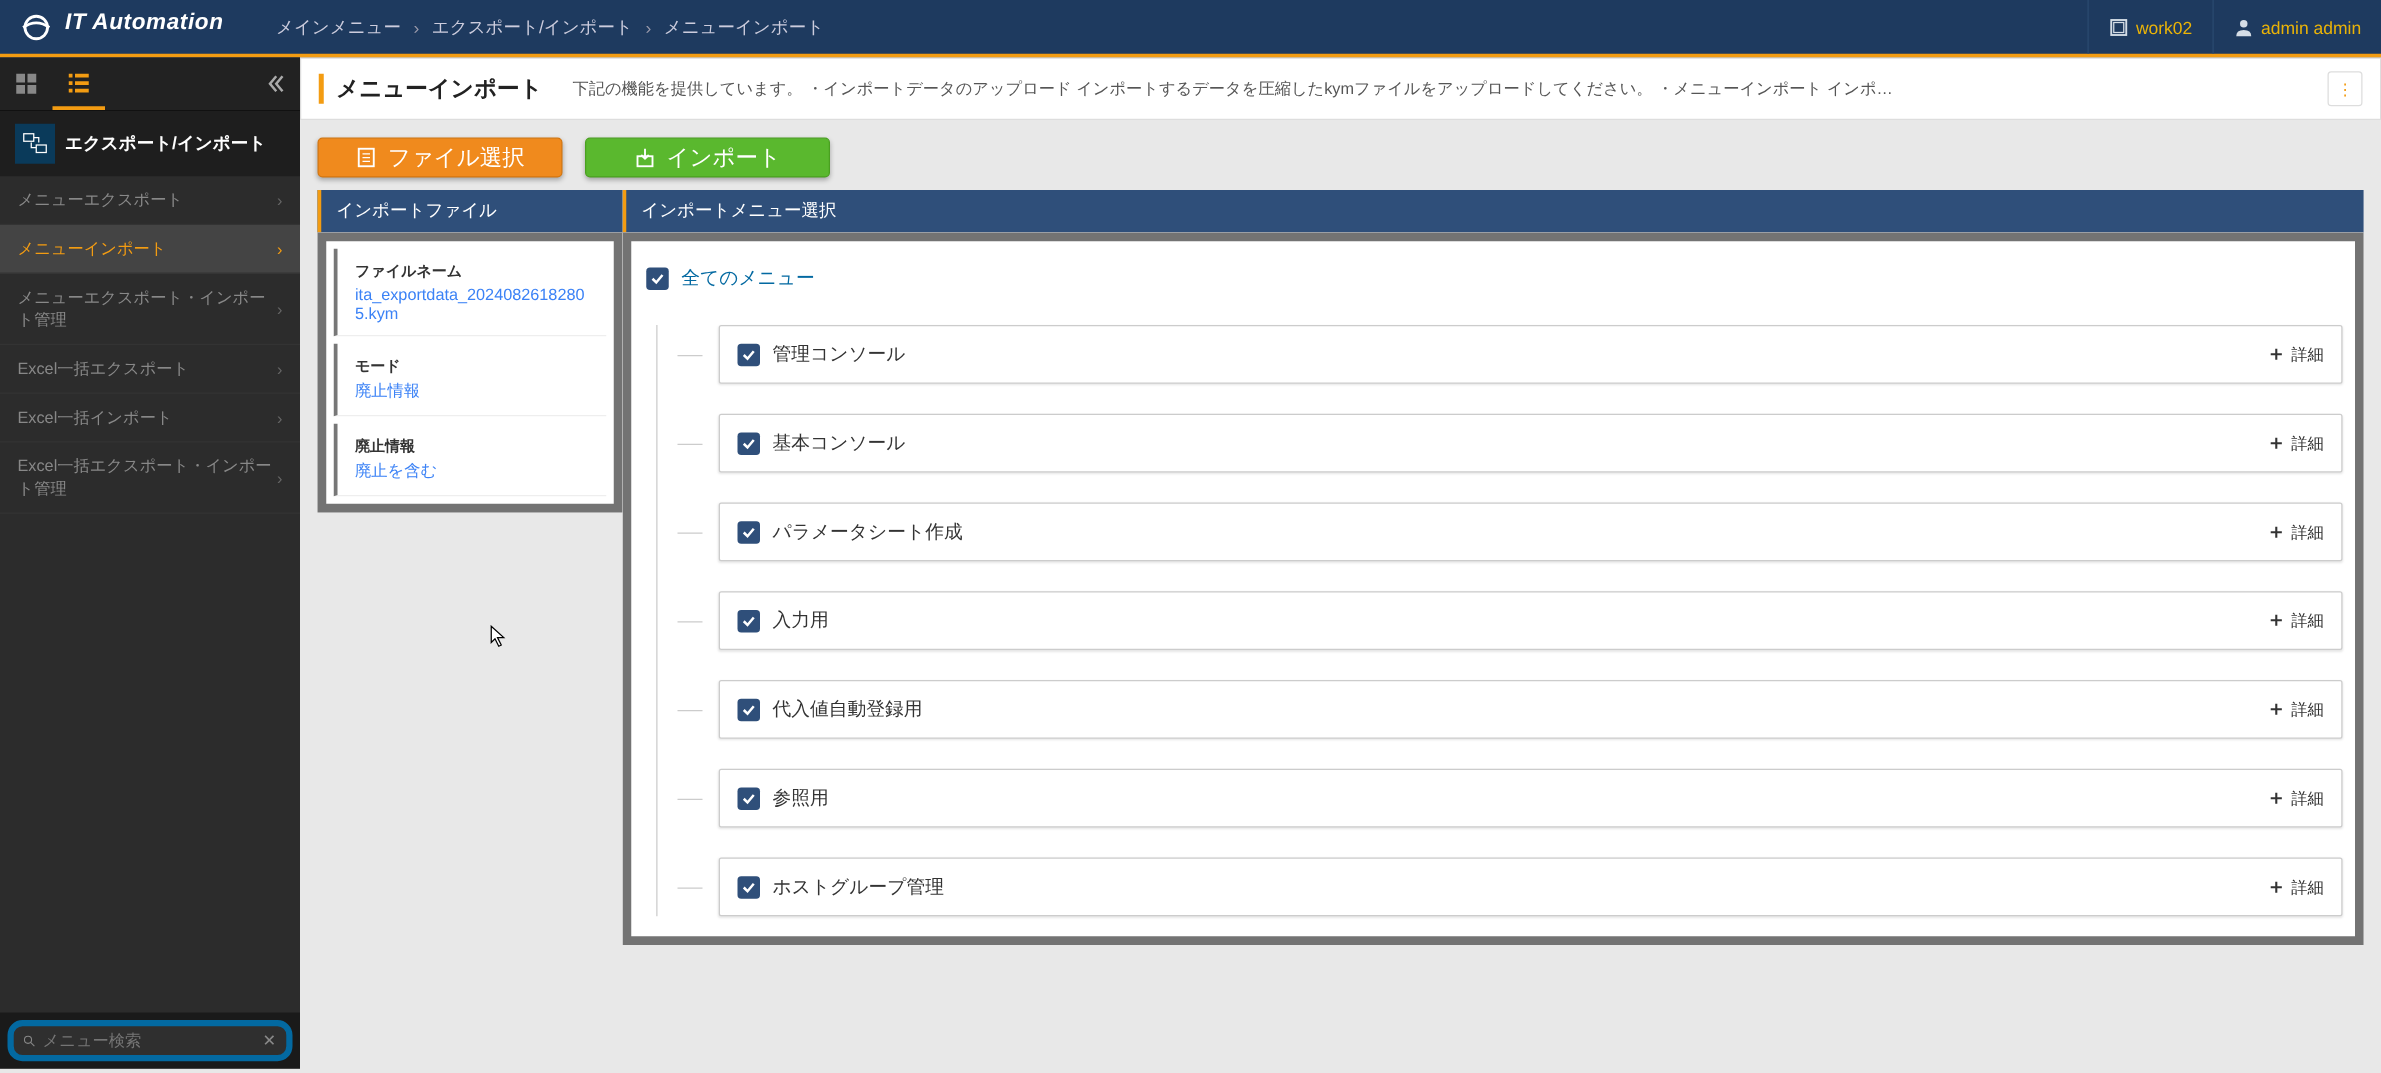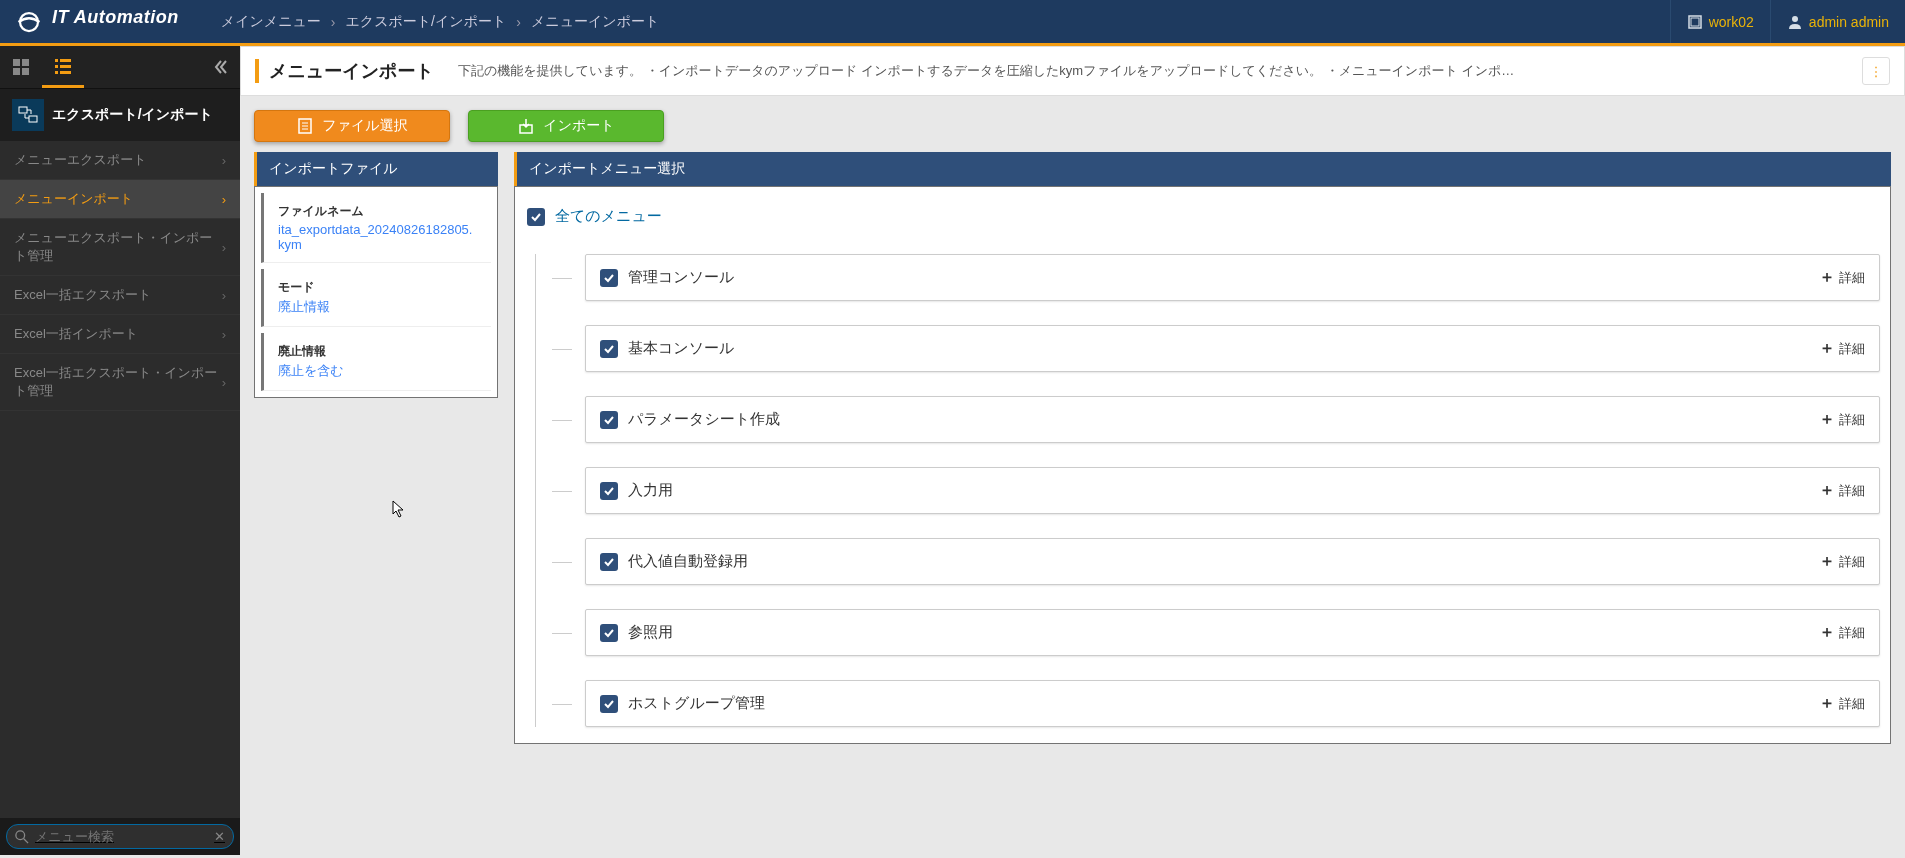--- a/index.html
+++ b/index.html
@@ -24,40 +24,40 @@
   .sb-toggle.active { border-bottom: 3px solid #f39c12; color:#f39c12; }
   .sb-collapse { margin-left:auto; width:38px; height:42px; display:flex;align-items:center;justify-content:center; color:#aaa; cursor:pointer; }
   .sb-group-title { display:flex; align-items:center; padding: 10px 12px; background:#1e1e1e; color:#fff; font-weight:bold; font-size:14px; }
   .sb-group-title .gicon { width:32px;height:32px;background:#0a3a5a;margin-right:8px;display:flex;align-items:center;justify-content:center; }
   .sb-nav { flex:1; overflow:auto; }
   .sb-item { display:flex; align-items:center; justify-content:space-between; padding: 10px 14px; color:#888; cursor:pointer; border-bottom:1px solid #333; font-size:13px; }
   .sb-item.active { background:#444; color:#f39c12; }
   .sb-item .chev { color:#666; }
   .sb-item.active .chev { color:#f39c12; }
   .sb-search { padding:6px; background:#1a1a1a; }
-  .sb-search-box { background:#2f2f2f; border:1px solid #0369a1; border-radius:12px; display:flex; align-items:center; padding:4px 8px;text-decoration:underline; }
+  .sb-search-box { background:#2f2f2f; border:5px solid #0369a1; border-radius:12px; display:flex; align-items:center; padding:4px 8px; }
   .sb-search-box input { flex:1; background:transparent; border:none; color:#ccc; outline:none; font-size:13px; }
 
   
   .main { flex:1; overflow:hidden; display:flex; flex-direction:column; }
   .page-head { background:#fff; border:1px solid #ddd; margin:0; padding:10px 14px; display:flex; align-items:center; position:relative; }
   .page-title { border-left:4px solid #f39c12; padding-left:10px; font-weight:bold; font-size:18px; color:#222; }
   .page-desc { margin-left:24px; color:#555; font-size:13px; white-space:nowrap; overflow:hidden; text-overflow:ellipsis; flex:1; }
   .page-menu { width:28px;height:28px;border:1px solid #ddd;border-radius:3px;display:flex;align-items:center;justify-content:center;color:#f39c12;cursor:pointer; margin-left:8px; }
 
   .action-bar { padding: 14px 14px 10px 14px; display:flex; gap:18px; }
-  .btn { height:32px; padding:0 26px; border-radius:4px; border:none; color:#fff; font-size:14px; cursor:pointer; display:flex; align-items:center; gap:8px; box-shadow: 0 2px 4px rgba(0,0,0,0.3); }
+  .btn { height:32px; padding:0 26px; border-radius:4px; border:none; color:#fff; font-size:18px; cursor:pointer; display:flex; align-items:center; gap:8px; box-shadow: 0 2px 4px rgba(0,0,0,0.3); }
   .btn.orange { background:#f08a1d; border:1px solid #d4760f; min-width:196px; justify-content:center; }
   .btn.green  { background:#5ab82e; border:1px solid #4aa020; min-width:196px; justify-content:center; }
 
-  .content-row { display:flex; gap:16px; padding:0 14px 14px 14px; flex:1; overflow:hidden; }
+  .content-row { display:flex; padding:0 14px 14px 14px; flex:1; overflow:hidden; }
   .panel-narrow { width:244px; }
   .panel-wide { flex:1; overflow:auto; }
   .panel-head { background:#2f4f7a; color:#fff; padding:8px 12px; font-size:14px; border-left:3px solid #f39c12; }
-  .panel-body { background:#fff; border:1px solid #737373; }
+  .panel-body { background:#fff; border:7px solid #737373; }
 
   .info-block { padding:10px 14px; border-bottom:1px solid #eee; border-left:3px solid #777; margin:6px; }
   .info-label { font-weight:bold; font-size:12px; color:#333; }
   .info-value { color:#3b82f6; word-break:break-all; margin-top:2px; }
 
   
   .tree-root { padding: 16px 10px; }
   .tree-row { display:flex; align-items:center; gap:10px; padding:4px 2px; }
   .chk { width:18px;height:18px; background:#2f4f7a; border-radius:3px; display:flex;align-items:center;justify-content:center; color:#fff; flex-shrink:0; cursor:pointer; }
   .tree-root-label { font-size:15px; color:#0369a1; }

